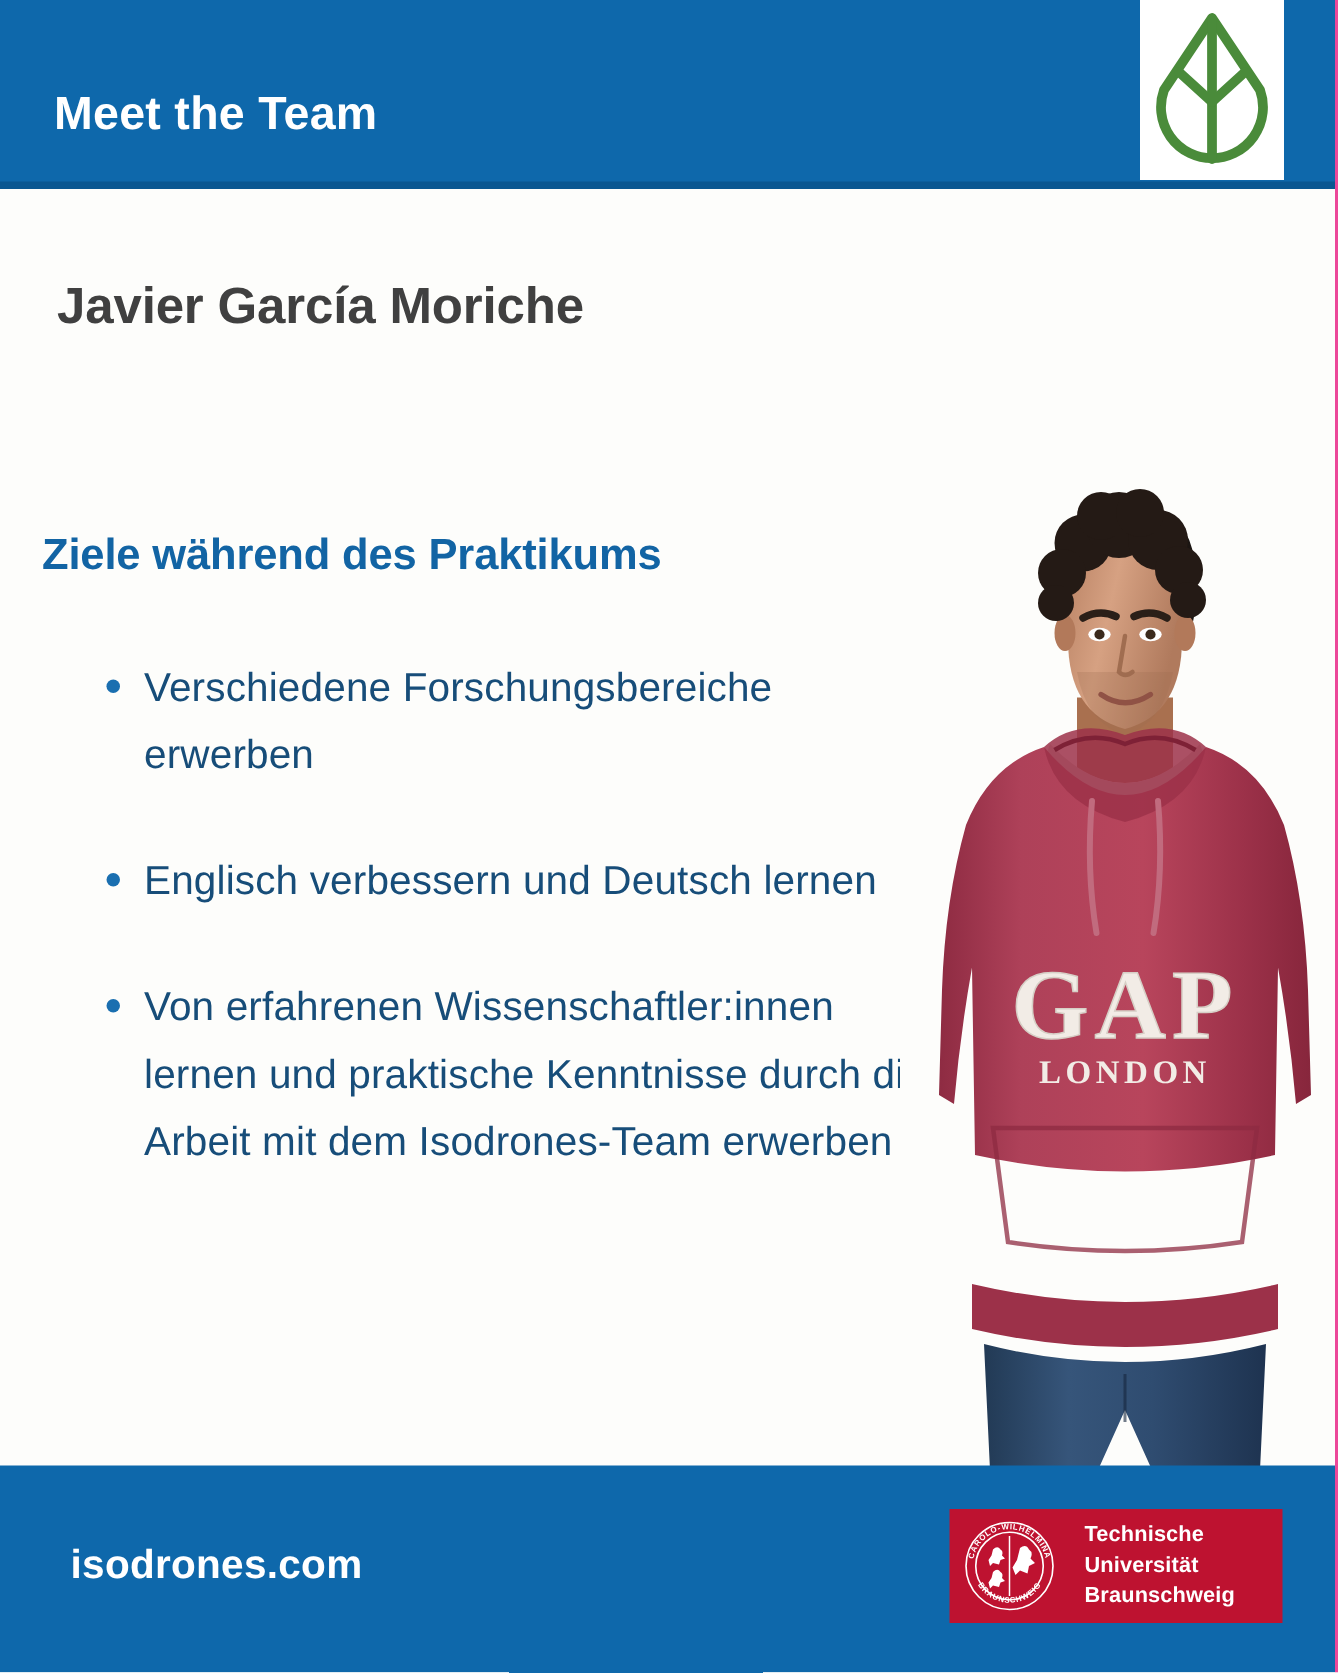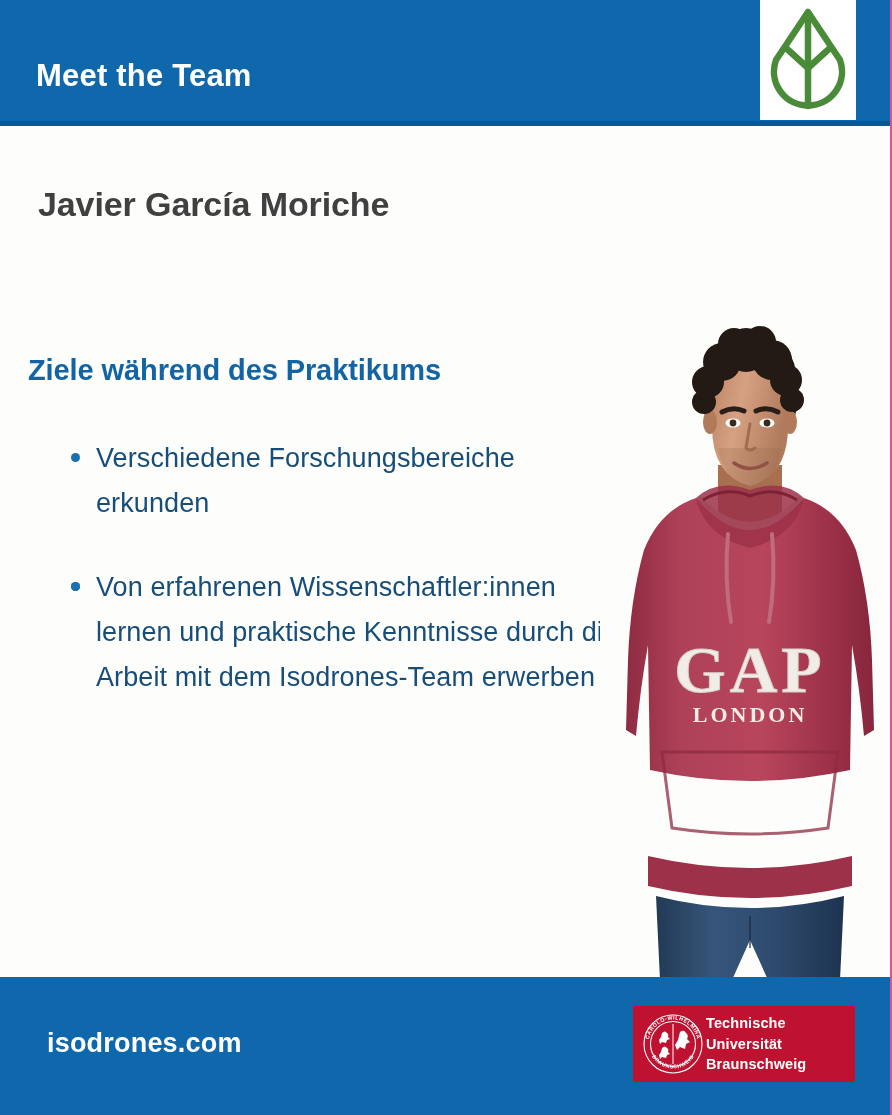--- a/index.html
+++ b/index.html
@@ -163,21 +163,21 @@
     display: flex;
     align-items: center;
   }
   .tu-seal {
     width: 62px;
     height: 62px;
     margin-left: 9px;
     flex: none;
   }
   .tu-words {
-    margin-left: 2px;
+    margin-left: 19px;
     color: #ffffff;
     font-size: 14.5px;
     font-weight: bold;
     line-height: 1.42;
     letter-spacing: 0.1px;
   }
 </style>
 </head>
 <body>
 
@@ -204,24 +204,25 @@
 
     <div class="heading-block">
       <div class="heading-line">Javier García Moriche</div>
     </div>
 
     <div class="sub-heading">Ziele während des Praktikums</div>
 
     <ul class="bullets">
       <li class="bullet-item">
         <span class="bullet-dot"></span>
-        <span>Verschiedene Forschungsbereiche erkunden</span>
+        <span>Verschiedene Forschungsbereiche erwerben</span>
       </li>
       <li class="bullet-item">
         <span class="bullet-dot"></span>
+        <span>Englisch verbessern und Deutsch lernen</span>
       </li>
       <li class="bullet-item">
         <span class="bullet-dot"></span>
         <span>Von erfahrenen Wissenschaftler:innen lernen und praktische Kenntnisse durch die Arbeit mit dem Isodrones-Team erwerben</span>
       </li>
     </ul>
   </div>
 
   <div class="photo">
     <svg width="300" height="680" viewBox="0 0 300 680" aria-hidden="true">

